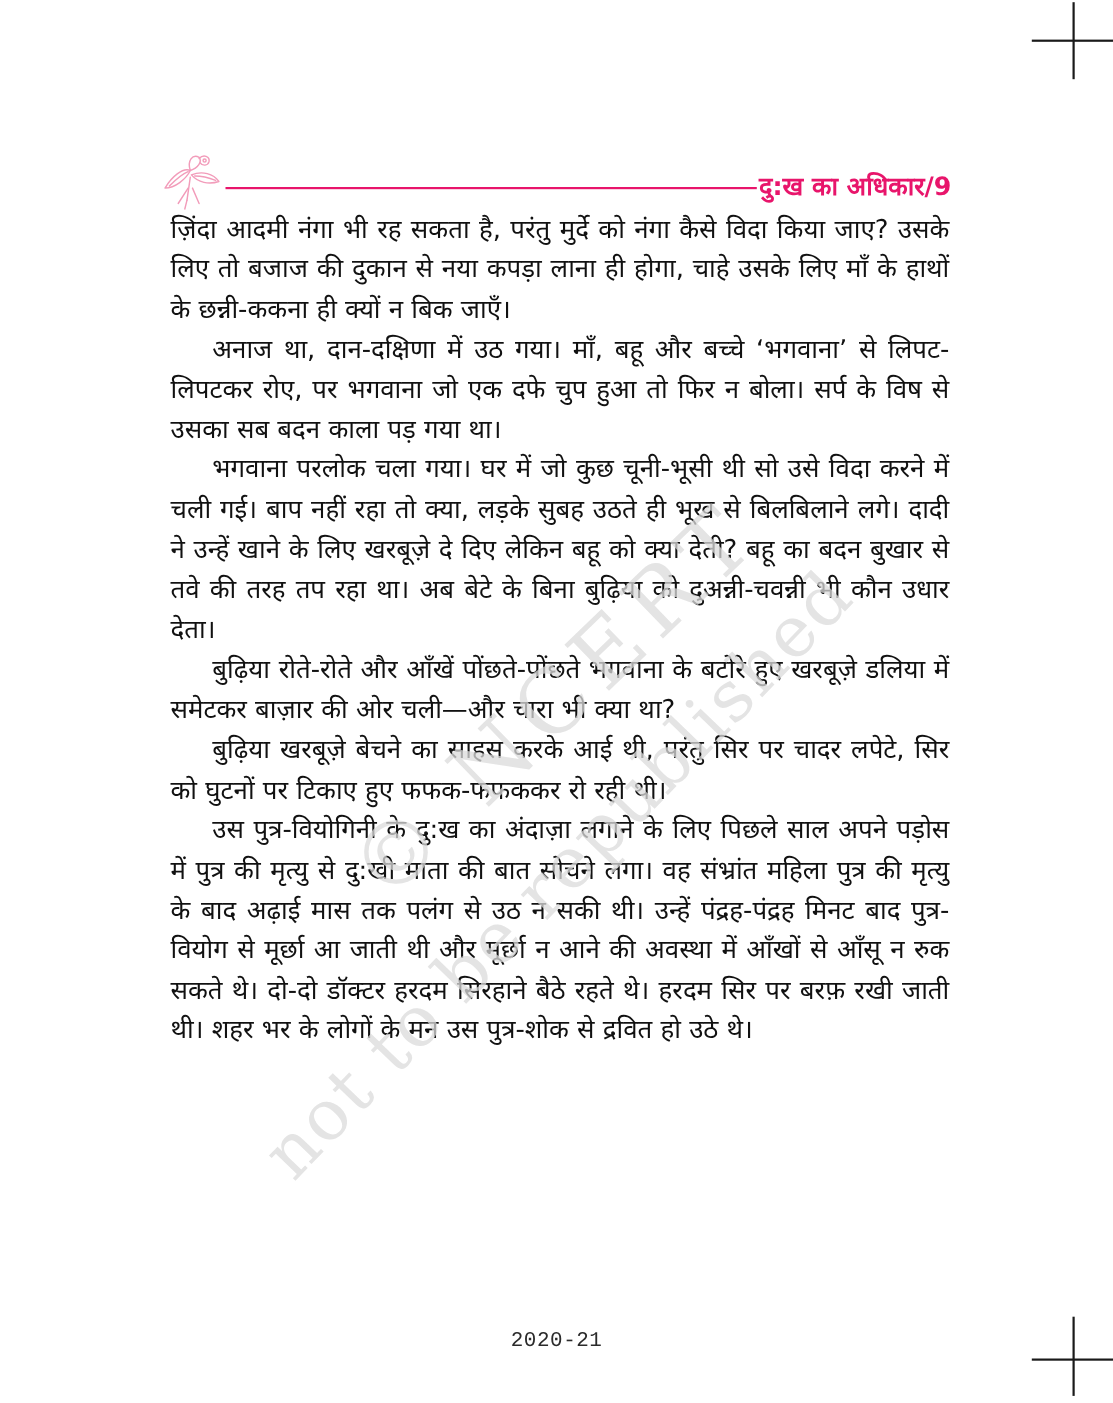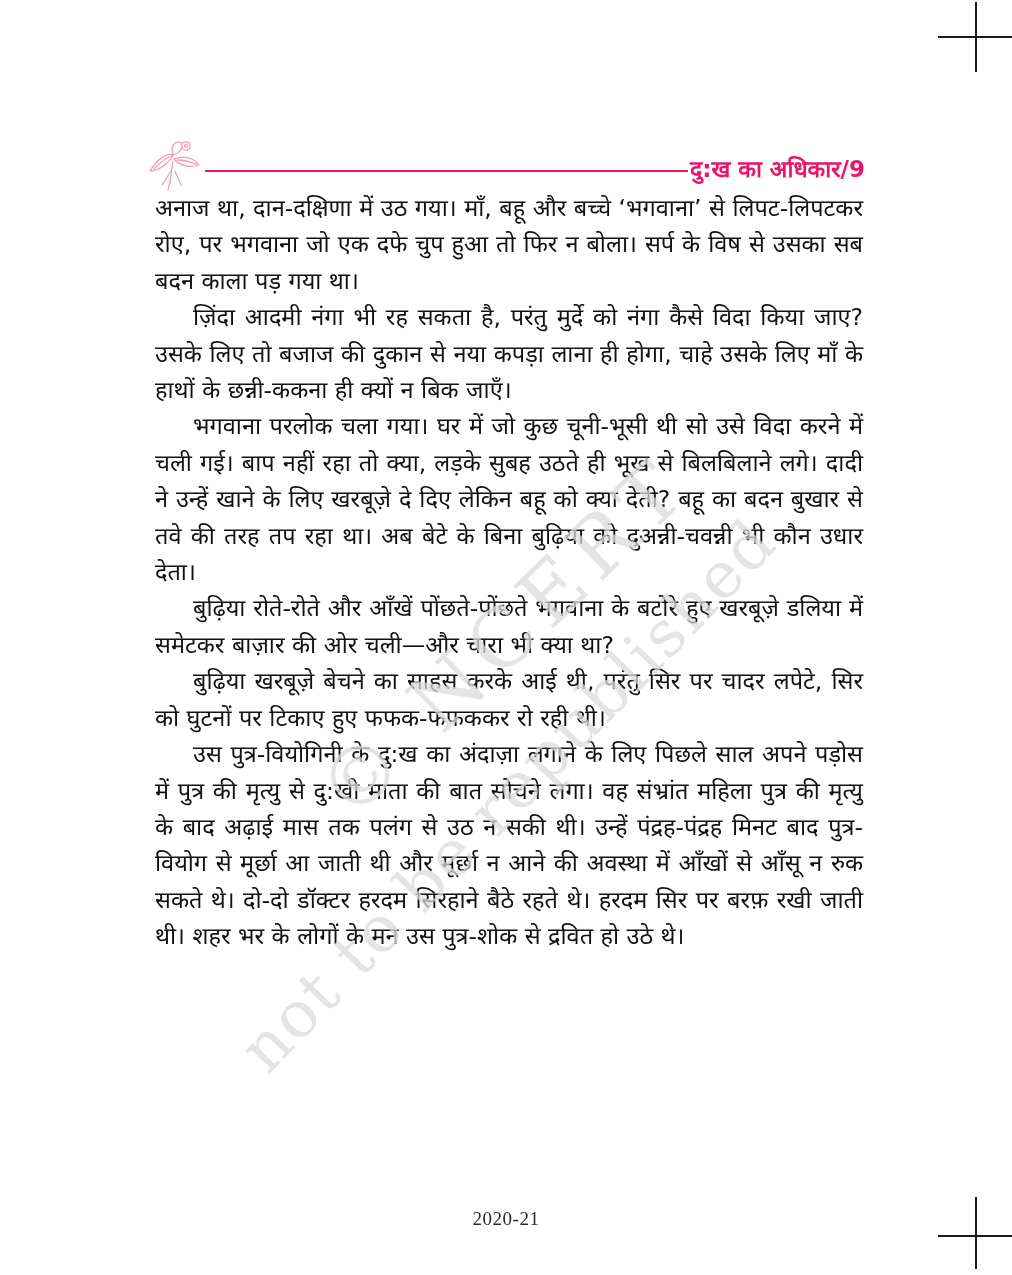--- a/index.html
+++ b/index.html
@@ -100,21 +100,21 @@
     transform-origin: 0 0;
   }
 
   
   .footer-year {
     position: absolute;
     left: 0;
     top: 1208px;
     width: 1012px;
     text-align: center;
-    font-family: Liberation Serif, serif;
+    font-family: Liberation Mono, monospace;
     font-size: 19px;
     color: #2b2b2b;
     letter-spacing: 0.5px;
   }
 </style>
 </head>
 <body>
 
 <div class="page">
 
@@ -143,22 +143,22 @@
       <path d="M26 44 L24 52"></path>
     </svg>
   </span>
   <div class="header-rule"></div>
   <div class="header-title">दु:ख का अधिकार/9</div>
 
   <div class="wm wm1">© NCERT</div>
   <div class="wm wm2">not to be republished</div>
 
   <div class="body-text">
+      <p>ज़िंदा आदमी नंगा भी रह सकता है, परंतु मुर्दे को नंगा कैसे विदा किया जाए? उसके लिए तो बजाज की दुकान से नया कपड़ा लाना ही होगा, चाहे उसके लिए माँ के हाथों के छन्नी-ककना ही क्यों न बिक जाएँ।</p>
       <p>अनाज था, दान-दक्षिणा में उठ गया। माँ, बहू और बच्चे ‘भगवाना’ से लिपट-लिपटकर रोए, पर भगवाना जो एक दफे चुप हुआ तो फिर न बोला। सर्प के विष से उसका सब बदन काला पड़ गया था।</p>
-      <p>ज़िंदा आदमी नंगा भी रह सकता है, परंतु मुर्दे को नंगा कैसे विदा किया जाए? उसके लिए तो बजाज की दुकान से नया कपड़ा लाना ही होगा, चाहे उसके लिए माँ के हाथों के छन्नी-ककना ही क्यों न बिक जाएँ।</p>
       <p>भगवाना परलोक चला गया। घर में जो कुछ चूनी-भूसी थी सो उसे विदा करने में चली गई। बाप नहीं रहा तो क्या, लड़के सुबह उठते ही भूख से बिलबिलाने लगे। दादी ने उन्हें खाने के लिए खरबूज़े दे दिए लेकिन बहू को क्या देती? बहू का बदन बुखार से तवे की तरह तप रहा था। अब बेटे के बिना बुढ़िया को दुअन्नी-चवन्नी भी कौन उधार देता।</p>
       <p>बुढ़िया रोते-रोते और आँखें पोंछते-पोंछते भगवाना के बटोरे हुए खरबूज़े डलिया में समेटकर बाज़ार की ओर चली—और चारा भी क्या था?</p>
       <p>बुढ़िया खरबूज़े बेचने का साहस करके आई थी, परंतु सिर पर चादर लपेटे, सिर को घुटनों पर टिकाए हुए फफक-फफककर रो रही थी।</p>
       <p>उस पुत्र-वियोगिनी के दु:ख का अंदाज़ा लगाने के लिए पिछले साल अपने पड़ोस में पुत्र की मृत्यु से दु:खी माता की बात सोचने लगा। वह संभ्रांत महिला पुत्र की मृत्यु के बाद अढ़ाई मास तक पलंग से उठ न सकी थी। उन्हें पंद्रह-पंद्रह मिनट बाद पुत्र-वियोग से मूर्छा आ जाती थी और मूर्छा न आने की अवस्था में आँखों से आँसू न रुक सकते थे। दो-दो डॉक्टर हरदम सिरहाने बैठे रहते थे। हरदम सिर पर बरफ़ रखी जाती थी। शहर भर के लोगों के मन उस पुत्र-शोक से द्रवित हो उठे थे।</p>
     </div>
 
   <div class="footer-year">2020-21</div>
 
 </div>
 

